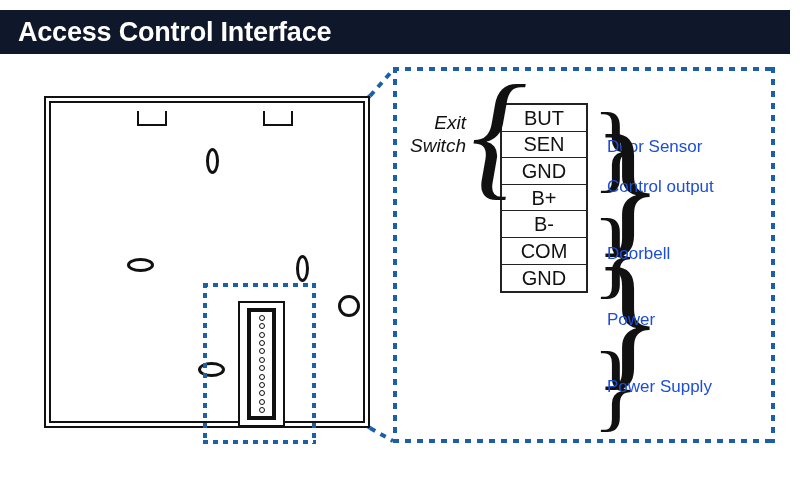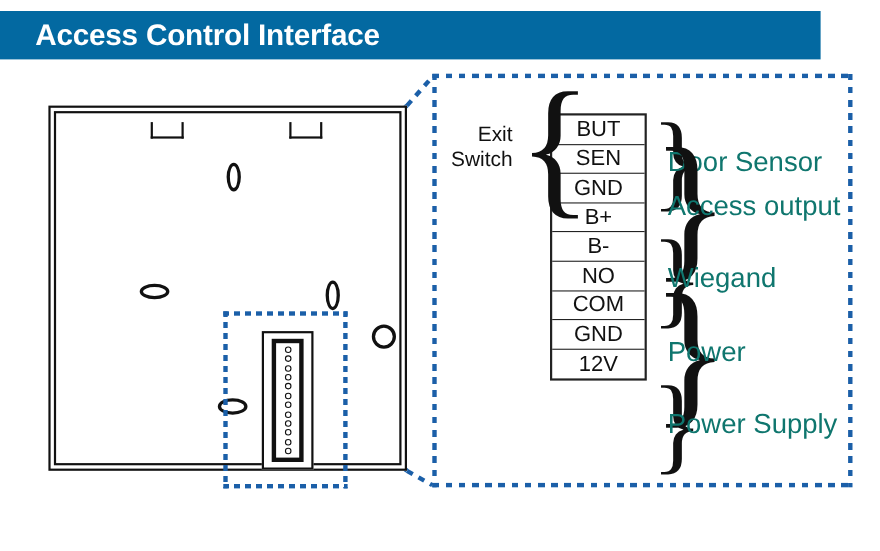--- a/index.html
+++ b/index.html
@@ -8,23 +8,23 @@
     width:800px;height:501px;
     background:#ffffff;
     font-family:"Liberation Sans", sans-serif;
     overflow:hidden;
     position:relative;
   }
 
   
   #header-bar{
     position:absolute;left:0;top:10px;
-    width:732px;height:44px;
-    background:#0369a1;
-    display:flex;align-items:center;padding-left:14px;
+    width:790px;height:44px;
+    background:#0f172a;
+    display:flex;align-items:center;
   }
   #header-title{
     color:#ffffff;
     font-size:27px;
     font-weight:bold;
     letter-spacing:-0.2px;
     margin-left:18px;
     white-space:nowrap;
   }
 
@@ -180,22 +180,22 @@
     display:flex;align-items:center;
     left:592px;
   }
   .brace-right{
     color:#111;
     line-height:0.8;
     font-family:"Liberation Serif", serif;
     display:inline-block;
   }
   .group-label{
-    font-size:25px;
-    color:#0f766e;
+    font-size:17px;
+    color:#1d4ed8;
     white-space:nowrap;
     margin-left:1px;
   }
 </style>
 </head>
 <body>
 
 <div id="header-bar">
   <div id="header-title">Access Control Interface</div>
 </div>
@@ -255,51 +255,45 @@
     <div class="terminal-row">
       <span>GND</span>
     </div>
     <div class="terminal-row">
       <span>B+</span>
     </div>
     <div class="terminal-row">
       <span>B-</span>
     </div>
     <div class="terminal-row">
-      <span>NO</span>
-    </div>
-    <div class="terminal-row">
       <span>COM</span>
     </div>
     <div class="terminal-row">
       <span>GND</span>
     </div>
-    <div class="terminal-row">
-      <span>12V</span>
-    </div>
   </div>
 
-<div id="exit-switch-group" style="top: 94px; height: 79.8px;">
+<div id="exit-switch-group" style="top: 94px; height: 79.8px; font-style: italic;">
   <div id="exit-switch-label">Exit
 Switch</div>
   <div class="brace-left" style="font-size: 140px;">{</div>
 </div>
 
 <div id="right-groups-host">
     <div class="group-right" style="top: 120.6px; height: 53.2px;">
       <div class="brace-right" style="font-size: 98px; width: 14px;">}</div>
       <div class="group-label">Door Sensor</div>
     </div>
     <div class="group-right" style="top: 147.2px; height: 79.8px;">
       <div class="brace-right" style="font-size: 148px; width: 14px;">}</div>
-      <div class="group-label">Access output</div>
+      <div class="group-label">Control output</div>
     </div>
     <div class="group-right" style="top: 227px; height: 53.2px;">
       <div class="brace-right" style="font-size: 98px; width: 14px;">}</div>
-      <div class="group-label">Wiegand</div>
+      <div class="group-label">Doorbell</div>
     </div>
     <div class="group-right" style="top: 280.2px; height: 79.8px;">
       <div class="brace-right" style="font-size: 148px; width: 14px;">}</div>
       <div class="group-label">Power</div>
     </div>
     <div class="group-right" style="top: 360px; height: 53.2px;">
       <div class="brace-right" style="font-size: 98px; width: 14px;">}</div>
       <div class="group-label">Power Supply</div>
     </div>
   </div>

